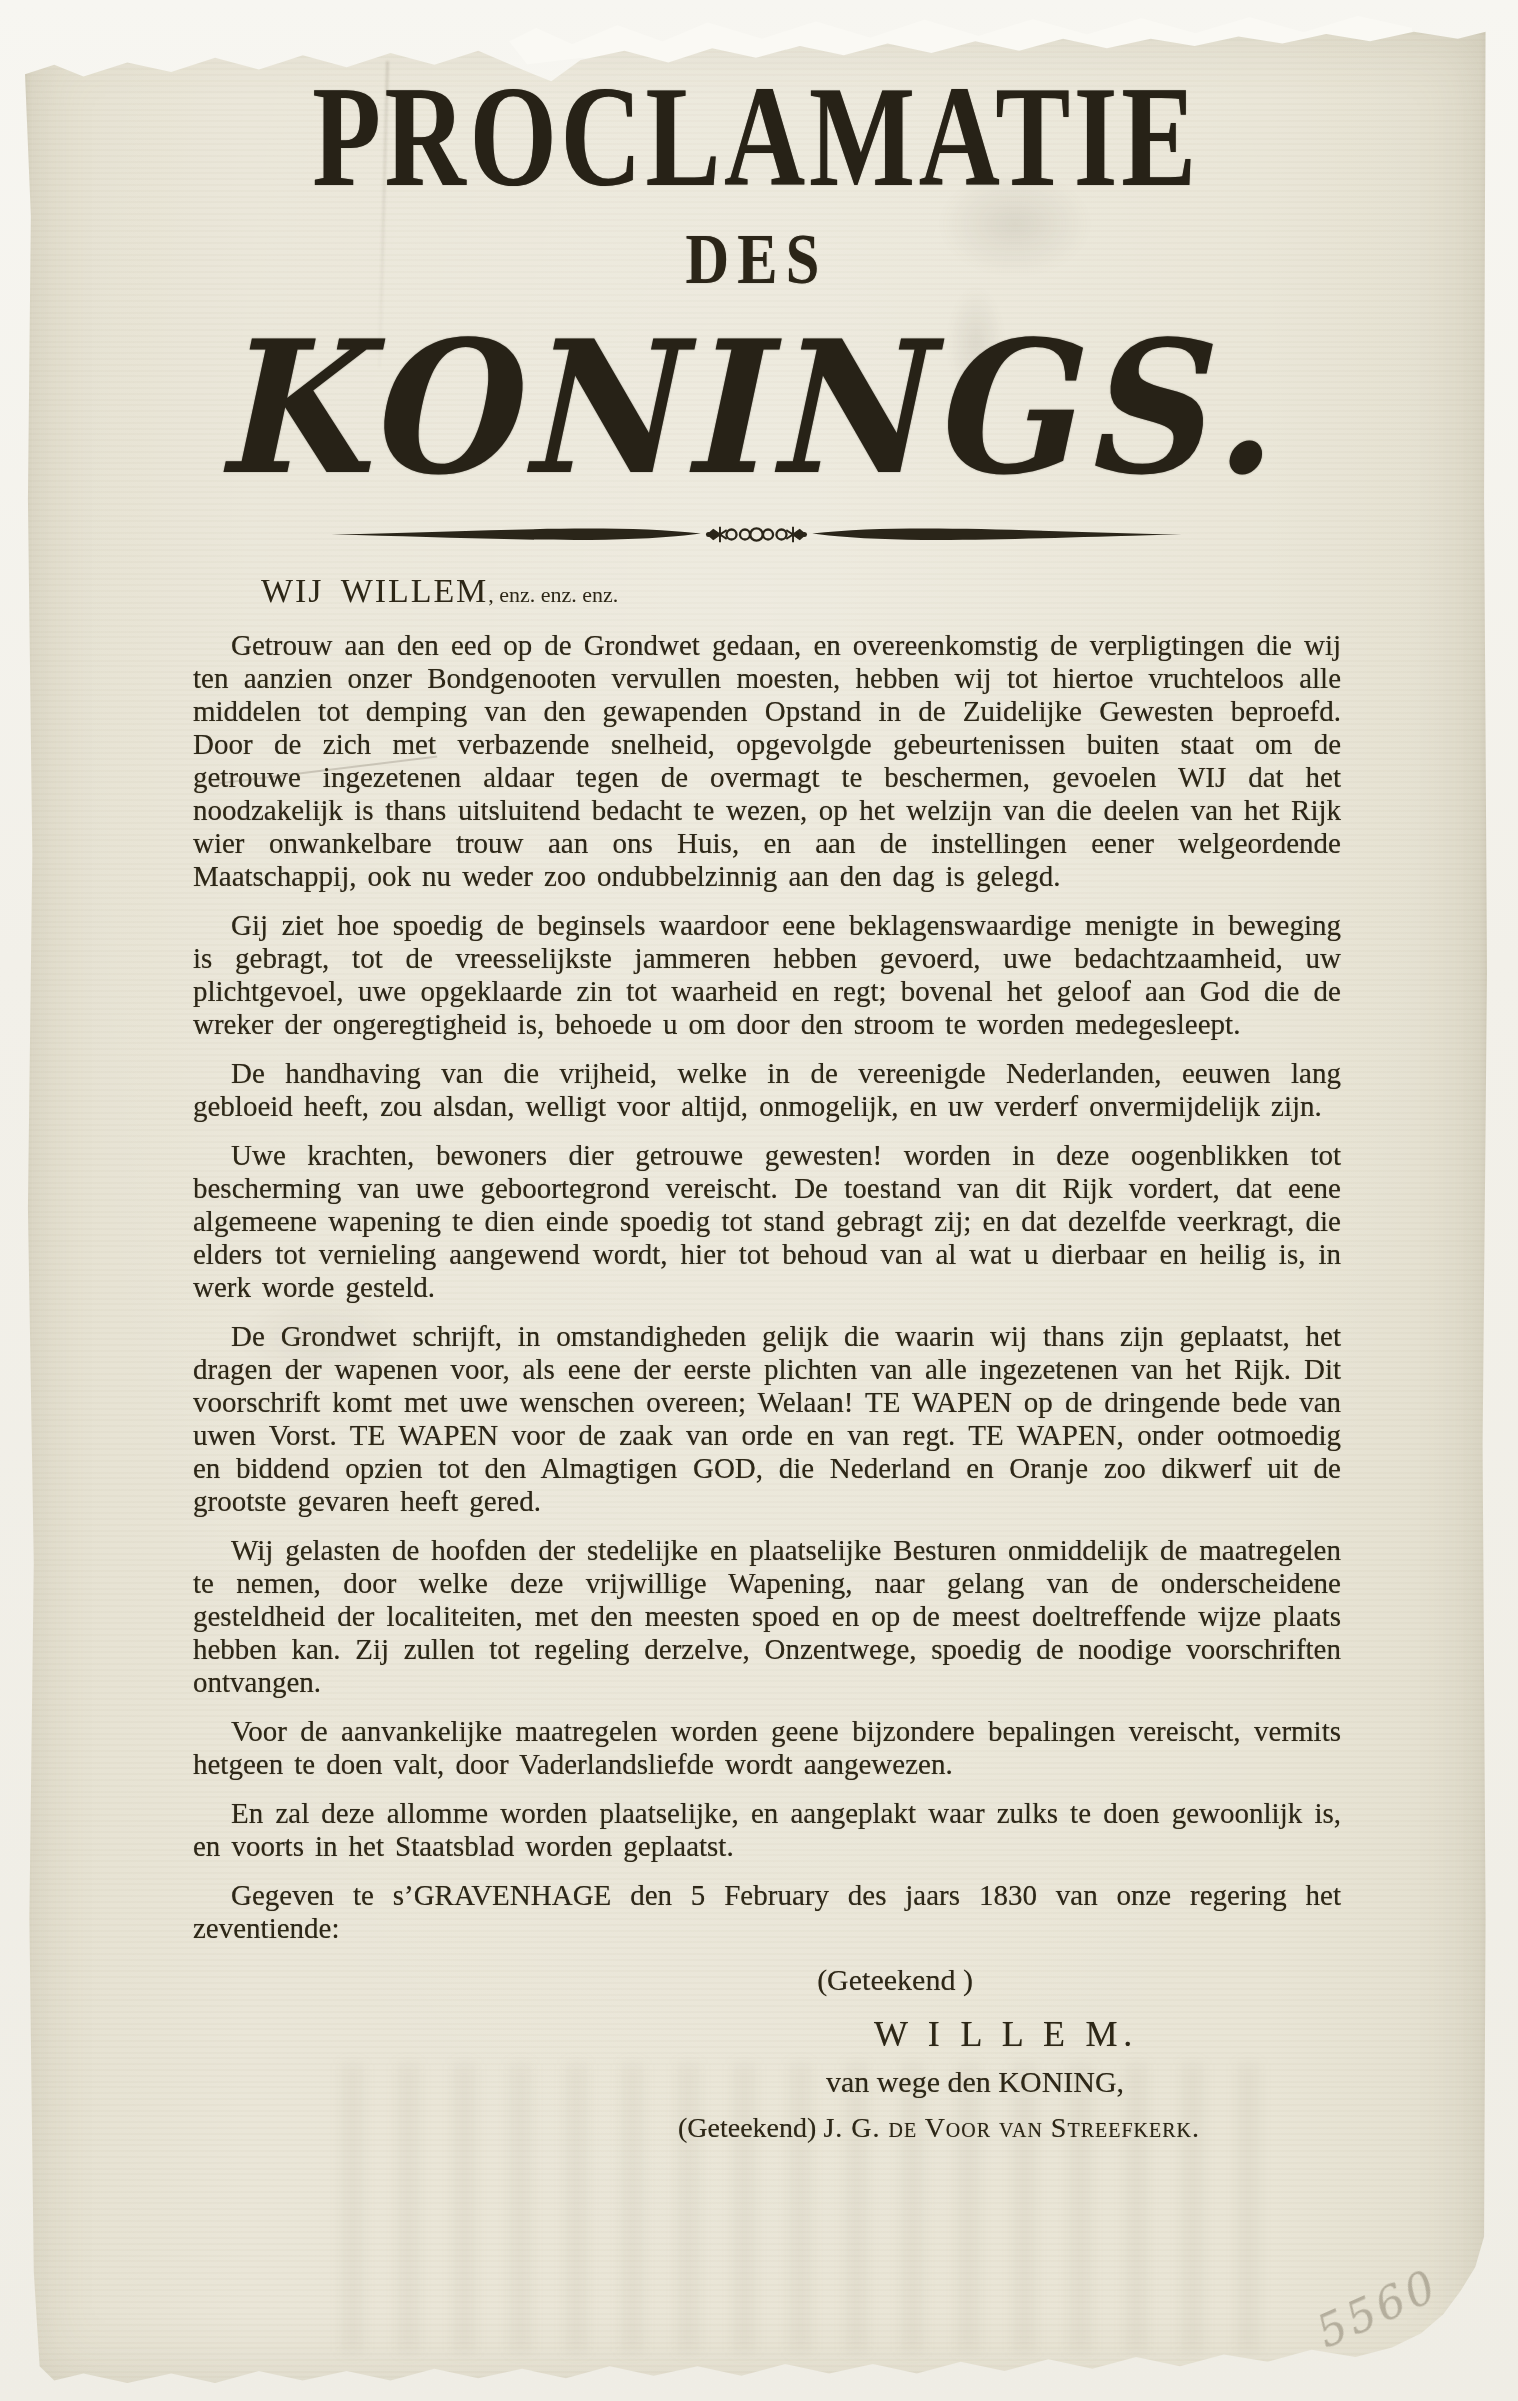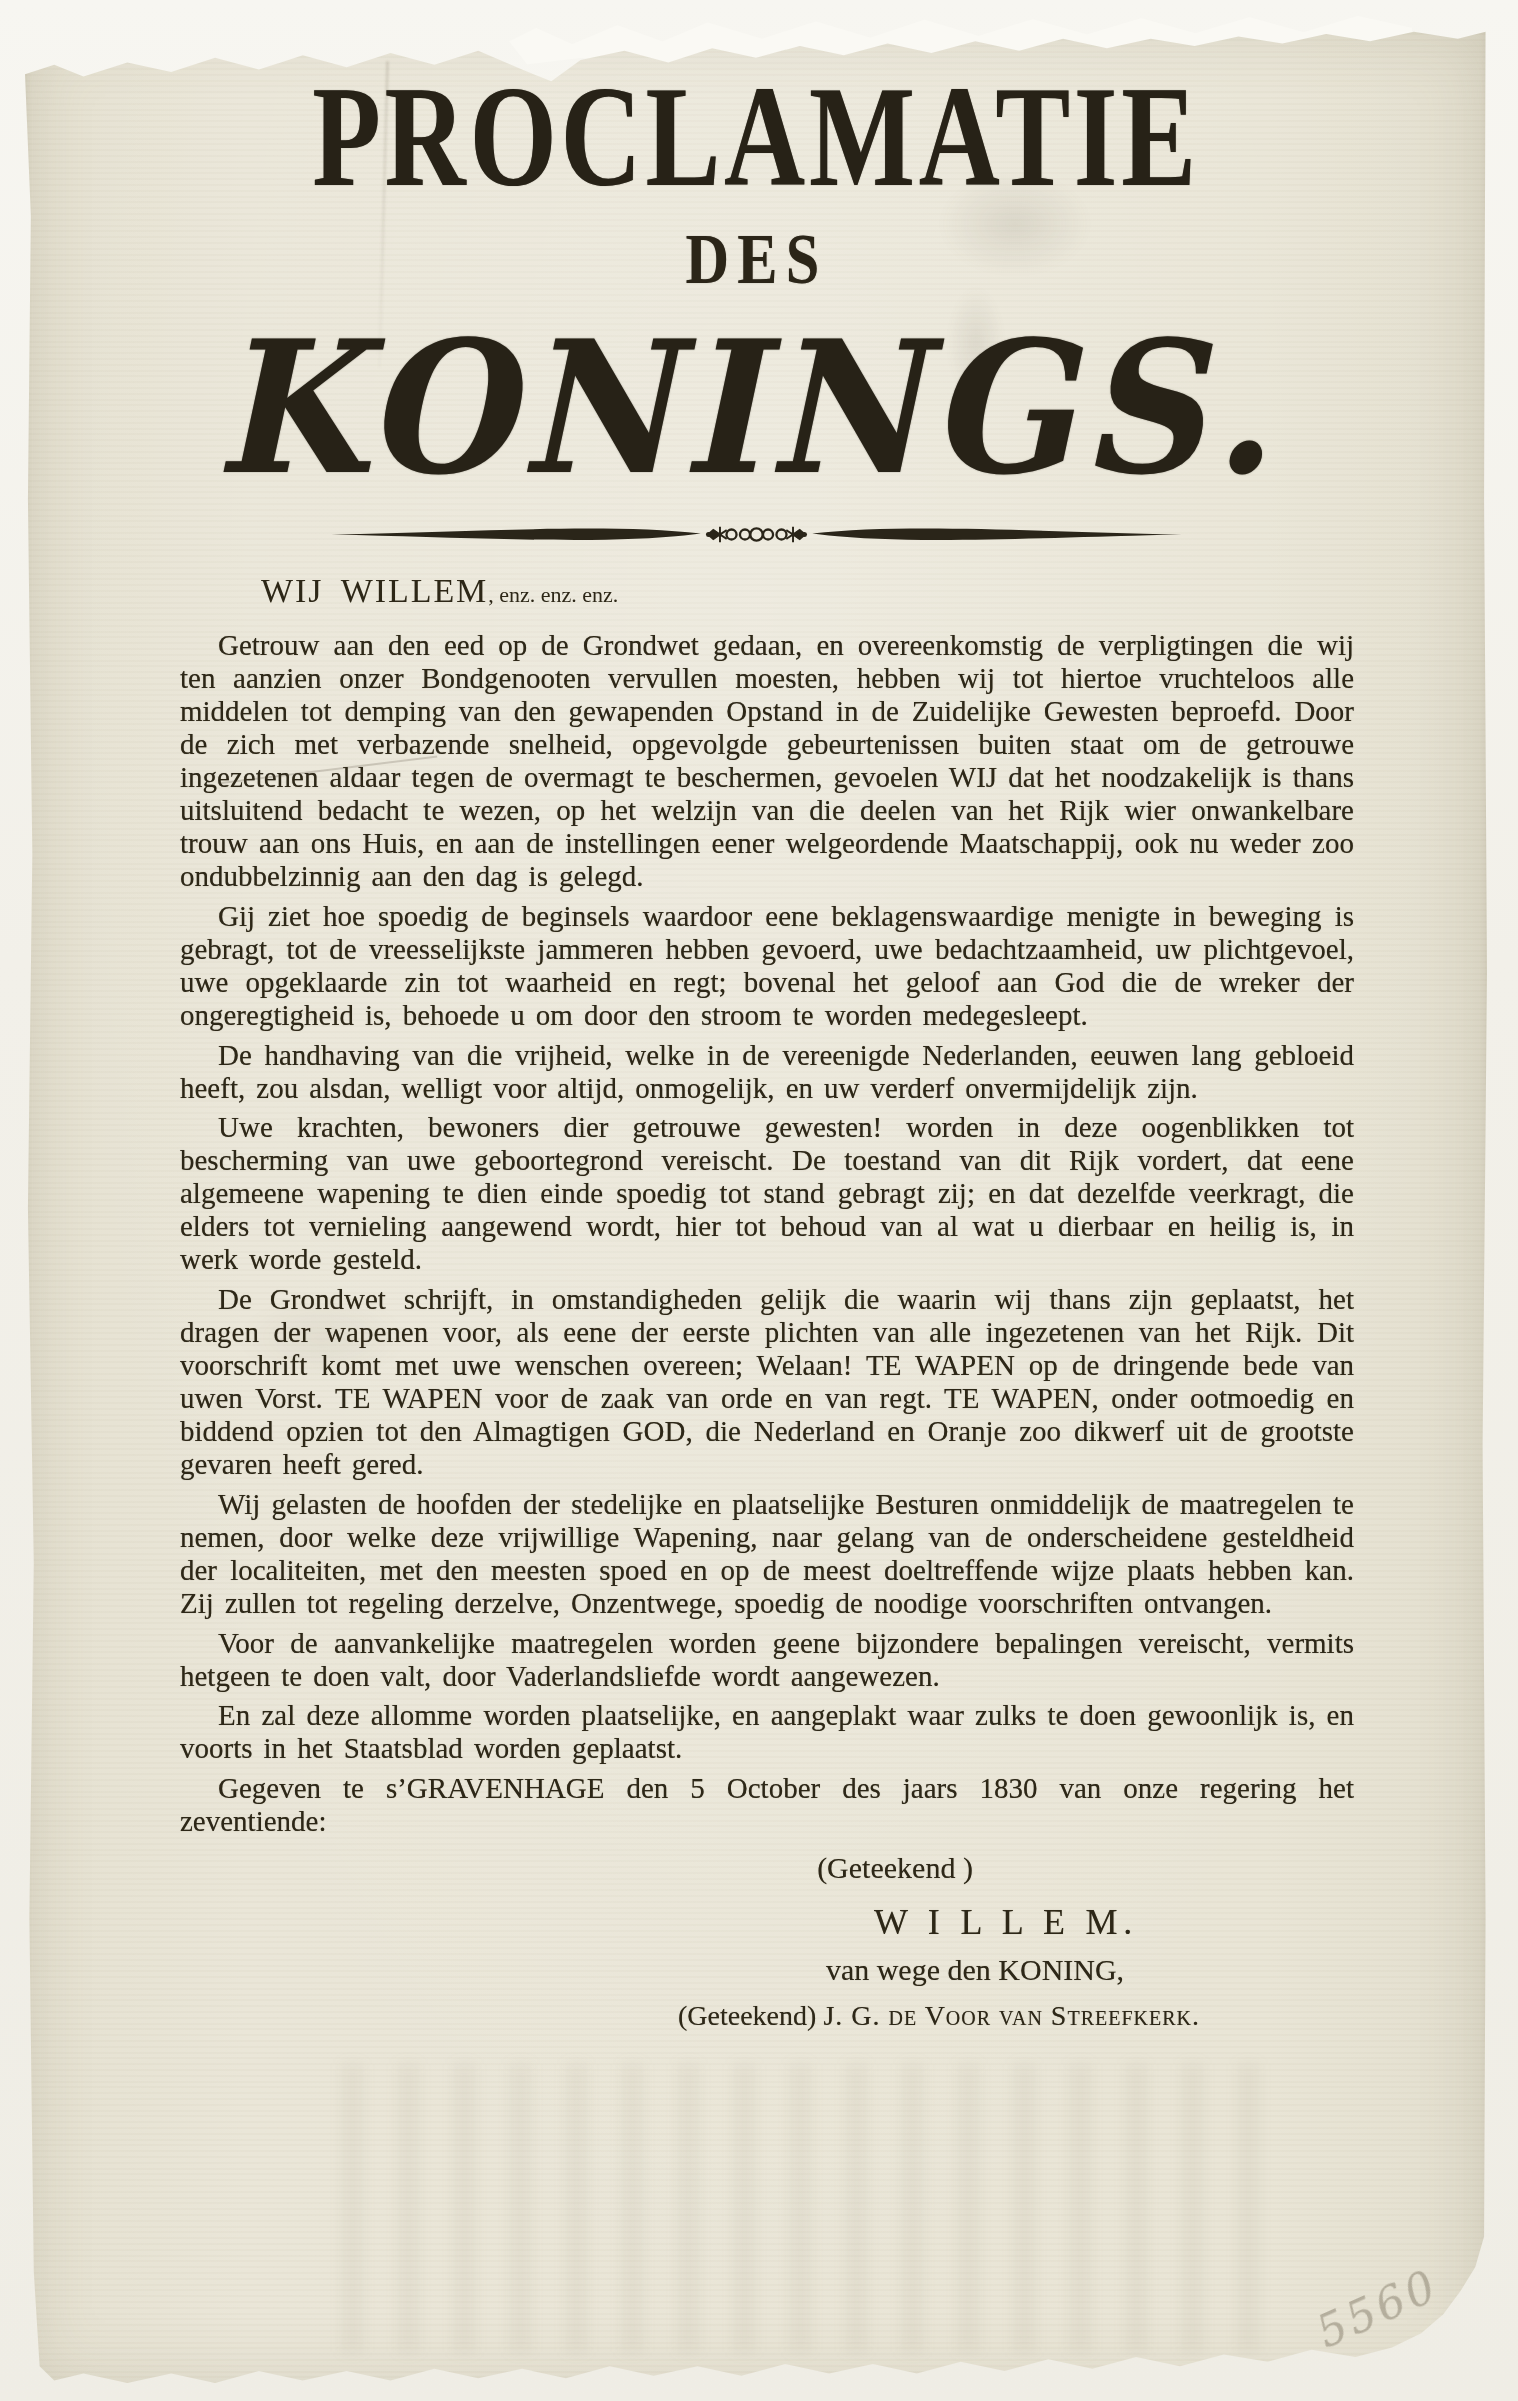--- a/index.html
+++ b/index.html
@@ -53,21 +53,21 @@
   .t3 span{display:inline-block;font-family:"DejaVu Serif",serif;font-style:italic;font-weight:700;font-size:183px;letter-spacing:6.7px;transform:scaleX(.93) skewX(-2deg);color:#272217;text-shadow:0 0 1.4px rgba(39,34,23,.55);}
   .orn{display:block;margin:23px auto 0;}
   
   .salutation{margin:25px 0 0 236px;color:#2d2717;}
   .sal-caps{font-size:34px;letter-spacing:1.9px;word-spacing:7.7px;}
   .sal-rest{font-size:22px;}
   
   .bodytext{margin:19px 0 0 152px;width:1180px;font-size:29px;line-height:33px;
     text-align:justify;word-spacing:3.8px;color:#2d2717;
     text-shadow:0 0 0.7px rgba(45,39,23,.55);}
-  .para{margin:3px;text-indent:38px;}
+  .para{margin:16px;text-indent:38px;}
   .para + .para{margin-top:6.7px;}
   
   .sig{margin-top:11px;color:#2d2717;text-shadow:0 0 0.7px rgba(45,39,23,.5);}
   .sig-line{text-align:center;line-height:1.25;}
   .sig-geteekend{font-size:30px;transform:translateX(139px);}
   .sig-willem{font-size:36px;letter-spacing:5.8px;margin-top:13.4px;transform:translateX(250px);}
   .sig-behalf{font-size:30px;margin-top:5.8px;transform:translateX(219px);}
   .sig-secretary{font-size:28px;margin-top:9.6px;transform:translateX(183px);}
   .sig-secretary .sc{font-variant:small-caps;letter-spacing:1px;}
   
@@ -122,21 +122,21 @@
 
     <main class="bodytext">
       <p class="para">Getrouw aan den eed op de Grondwet gedaan, en overeenkomstig de verpligtingen die wij ten aanzien onzer Bondgenooten vervullen moesten, hebben wij tot hiertoe vruchteloos alle middelen tot demping van den gewapenden Opstand in de Zuidelijke Gewesten beproefd. Door de zich met verbazende snelheid, opgevolgde gebeurtenissen buiten staat om de getrouwe ingezetenen aldaar tegen de overmagt te beschermen, gevoelen WIJ dat het noodzakelijk is thans uitsluitend bedacht te wezen, op het welzijn van die deelen van het Rijk wier onwankelbare trouw aan ons Huis, en aan de instellingen eener welgeordende Maatschappij, ook nu weder zoo ondubbelzinnig aan den dag is gelegd.</p>
       <p class="para">Gij ziet hoe spoedig de beginsels waardoor eene beklagenswaardige menigte in beweging is gebragt, tot de vreesselijkste jammeren hebben gevoerd, uwe bedachtzaamheid, uw plichtgevoel, uwe opgeklaarde zin tot waarheid en regt; bovenal het geloof aan God die de wreker der ongeregtigheid is, behoede u om door den stroom te worden medegesleept.</p>
       <p class="para">De handhaving van die vrijheid, welke in de vereenigde Nederlanden, eeuwen lang gebloeid heeft, zou alsdan, welligt voor altijd, onmogelijk, en uw verderf onvermijdelijk zijn.</p>
       <p class="para">Uwe krachten, bewoners dier getrouwe gewesten! worden in deze oogenblikken tot bescherming van uwe geboortegrond vereischt.  De toestand van dit Rijk vordert, dat eene algemeene wapening te dien einde spoedig tot stand gebragt zij; en dat dezelfde veerkragt, die elders tot vernieling aangewend wordt, hier tot behoud van al wat u dierbaar en heilig is, in werk worde gesteld.</p>
       <p class="para">De Grondwet schrijft, in omstandigheden gelijk die waarin wij thans zijn geplaatst, het dragen der wapenen voor, als eene der eerste plichten van alle ingezetenen van het Rijk.  Dit voorschrift komt met uwe wenschen overeen; Welaan! TE WAPEN op de dringende bede van uwen Vorst.  TE WAPEN voor de zaak van orde en van regt.  TE WAPEN, onder ootmoedig en biddend opzien tot den Almagtigen GOD, die Nederland en Oranje zoo dikwerf uit de grootste gevaren heeft gered.</p>
       <p class="para">Wij gelasten de hoofden der stedelijke en plaatselijke Besturen onmiddelijk de maatregelen te nemen, door welke deze vrijwillige Wapening, naar gelang van de onderscheidene gesteldheid der localiteiten, met den meesten spoed en op de meest doeltreffende wijze plaats hebben kan.  Zij zullen tot regeling derzelve, Onzentwege, spoedig de noodige voorschriften ontvangen.</p>
       <p class="para">Voor de aanvankelijke maatregelen worden geene bijzondere bepalingen vereischt, vermits hetgeen te doen valt, door Vaderlandsliefde wordt aangewezen.</p>
       <p class="para">En zal deze allomme worden plaatselijke, en aangeplakt waar zulks te doen gewoonlijk is, en voorts in het Staatsblad worden geplaatst.</p>
-      <p class="para">Gegeven te s’GRAVENHAGE den 5 October des jaars 1830 van onze regering het zeventiende:</p>
+      <p class="para">Gegeven te s’GRAVENHAGE den 5 February des jaars 1830 van onze regering het zeventiende:</p>
     </main>
 
     <div class="sig">
       <div class="sig-line sig-geteekend">(Geteekend )</div>
       <div class="sig-line sig-willem">W I L L E M.</div>
       <div class="sig-line sig-behalf">van wege den KONING,</div>
       <div class="sig-line sig-secretary"><span>(Geteekend) </span><span class="sc">J. G. de Voor van Streefkerk.</span></div>
     </div>
 
     <div class="pencil">5560</div>

